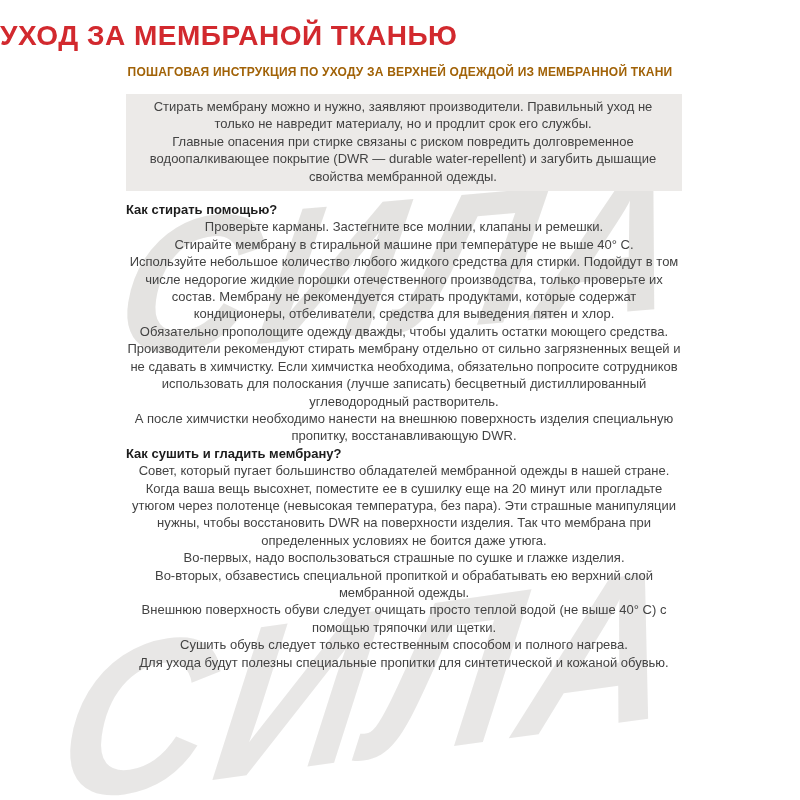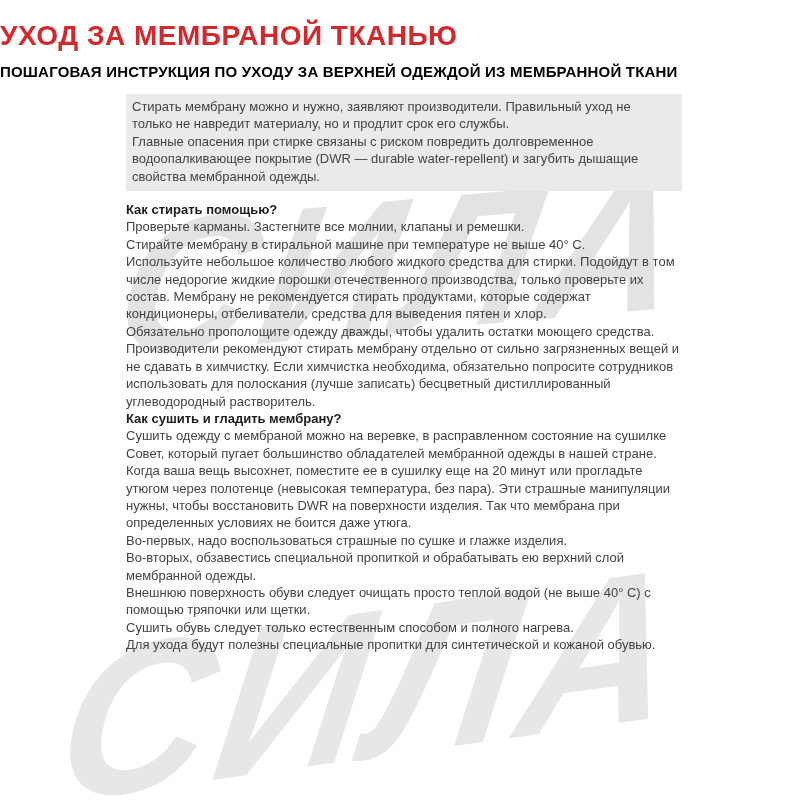--- a/index.html
+++ b/index.html
@@ -47,39 +47,40 @@
     margin: 0;
     text-align: left;
     font-size: 28px;
     line-height: 44px;
     font-weight: 800;
     letter-spacing: 0.5px;
     color: #d2292e;
   }
   .page-subtitle {
     margin: 6px 0 0 0;
-    font-size: 15px;
+    text-align: center;
+    font-size: 12px;
     line-height: 16px;
     font-weight: 700;
-    color: #000000;
+    color: #a16207;
     letter-spacing: 0.2px;
   }
   .content {
     margin: 14px auto 0 126px;
     width: 556px;
     font-size: 13px;
     line-height: 17.4px;
     color: #434343;
   }
   .intro-panel {
     background: #eceae8;
     padding: 4px 8px 6px 6px;
     margin-bottom: 10px;
   }
-  .content p { margin: 0; }
+  .content p { margin: 0; text-align: center; }
   .section-heading {
     margin: 0;
     font-size: 13px;
     line-height: 17.4px;
     font-weight: 700;
     color: #1c1c1c;
   }
 </style>
 </head>
 <body>
@@ -100,25 +101,25 @@
       <p>Главные опасения при стирке связаны с риском повредить долговременное водоопалкивающее покрытие (DWR — durable water-repellent) и загубить дышащие свойства мембранной одежды.</p>
     </div>
 
     <div>
       <h3 class="section-heading">Как стирать помощью?</h3>
       <p>Проверьте карманы. Застегните все молнии, клапаны и ремешки.</p>
       <p>Стирайте мембрану в стиральной машине при температуре не выше 40° С.</p>
       <p>Используйте небольшое количество любого жидкого средства для стирки. Подойдут в том числе недорогие жидкие порошки отечественного производства, только проверьте их состав. Мембрану не рекомендуется стирать продуктами, которые содержат кондиционеры, отбеливатели, средства для выведения пятен и хлор.</p>
       <p>Обязательно прополощите одежду дважды, чтобы удалить остатки моющего средства.</p>
       <p>Производители рекомендуют стирать мембрану отдельно от сильно загрязненных вещей и не сдавать в химчистку. Если химчистка необходима, обязательно попросите сотрудников использовать для полоскания (лучше записать) бесцветный дистиллированный углеводородный растворитель.</p>
+      <p>А после химчистки необходимо нанести на внешнюю поверхность изделия специальную пропитку, восстанавливающую DWR.</p>
     </div>
 
     <div>
       <h3 class="section-heading">Как сушить и гладить мембрану?</h3>
-      <p>Сушить одежду с мембраной можно на веревке, в расправленном состояние на сушилке</p>
       <p>Совет, который пугает большинство обладателей мембранной одежды в нашей стране. Когда ваша вещь высохнет, поместите ее в сушилку еще на 20 минут или прогладьте утюгом через полотенце (невысокая температура, без пара). Эти страшные манипуляции нужны, чтобы восстановить DWR на поверхности изделия. Так что мембрана при определенных условиях не боится даже утюга.</p>
     </div>
 
     <div>
       <p>Во-первых, надо воспользоваться страшные по сушке и глажке изделия.</p>
       <p>Во-вторых, обзавестись специальной пропиткой и обрабатывать ею верхний слой мембранной одежды.</p>
     </div>
 
     <div>
       <p>Внешнюю поверхность обуви следует очищать просто теплой водой (не выше 40° С) с помощью тряпочки или щетки.</p>

